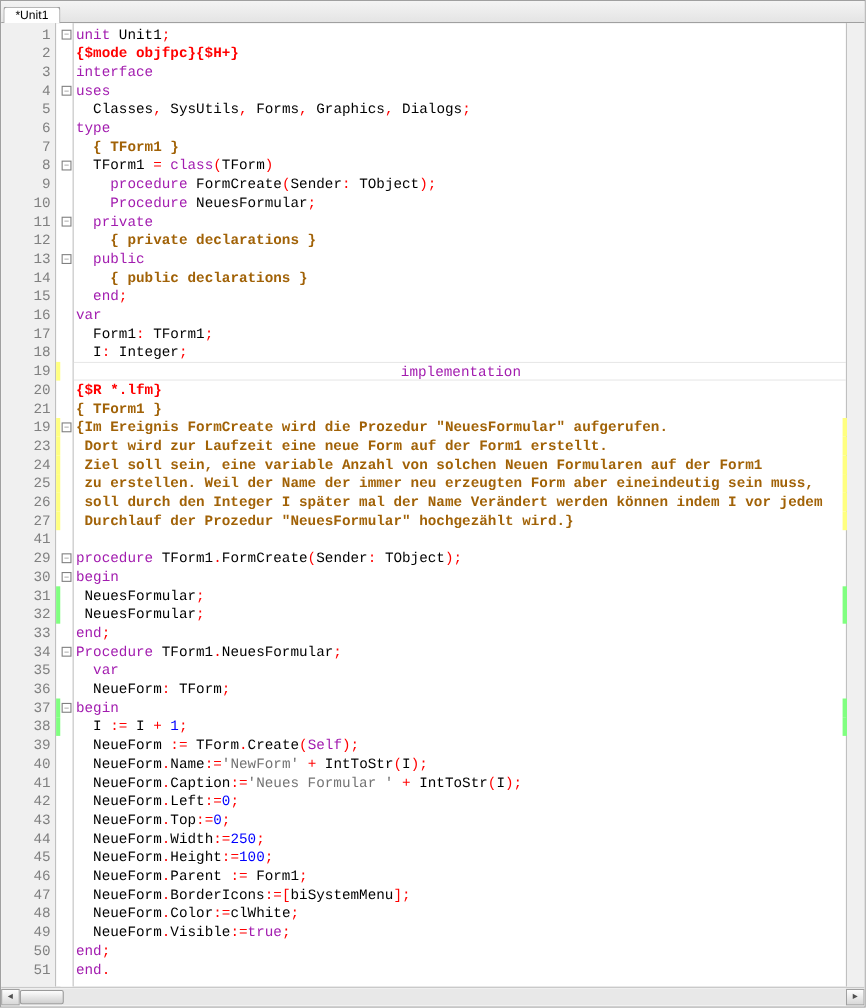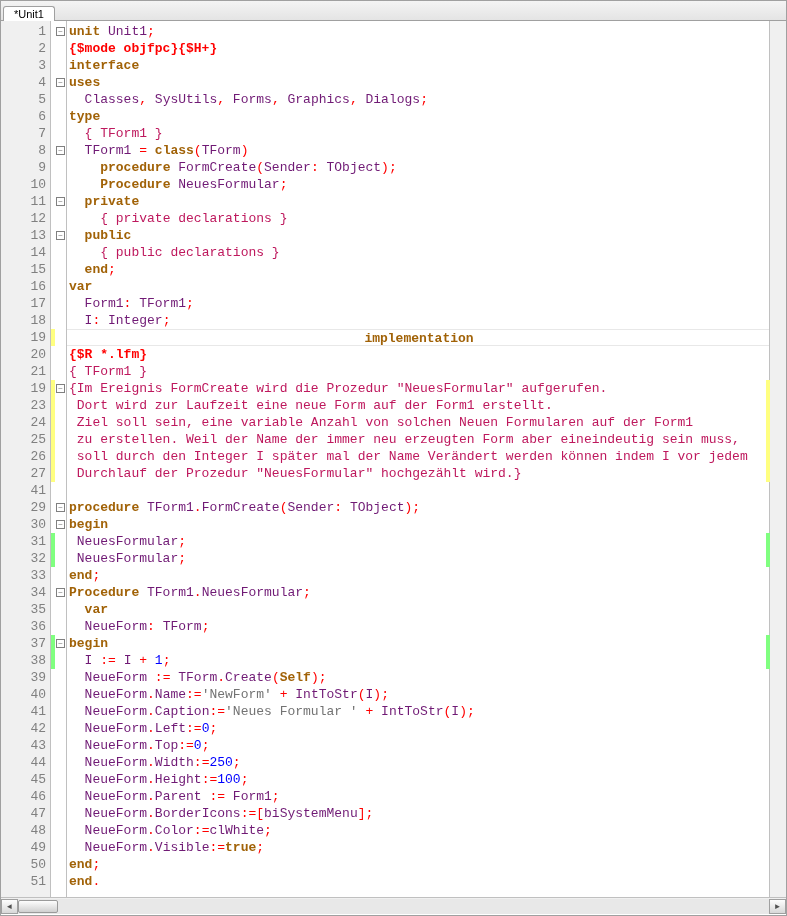--- a/index.html
+++ b/index.html
@@ -98,27 +98,27 @@
   padding-top: 2px;
   overflow: hidden;
   white-space: pre;
 }
 .code-line {
   height: 17px;
   line-height: 17px;
   padding-left: 2px;
 }
 .current-line { background: #fff; border-top:1px solid #e8e8e8; border-bottom:1px solid #e8e8e8;text-align:center;}
-.c-kw { color: #a16207; font-weight: bold; }
+.c-kw { color: #a21caf; font-weight: normal; }
 .c-dir { color: #ff0000; font-weight: bold; }
-.c-com { color: #be185d; font-weight: normal; }
+.c-com { color: #a16207; font-weight: bold; }
 .c-str { color: #737373; }
 .c-num { color: #0000ff; }
 .c-sym { color: #ff0000; }
-.c-plain { color: #701a75; }
+.c-plain { color: #000000; }
 .hscroll {
   height: 17px;
   background: #f0f0f0;
   border-top: 1px solid #c0c0c0;
   display: flex;
   align-items: center;
 }
 .hscroll-btn {
   width: 17px; height: 15px;
   background: linear-gradient(#fdfdfd,#d8d8d8);

